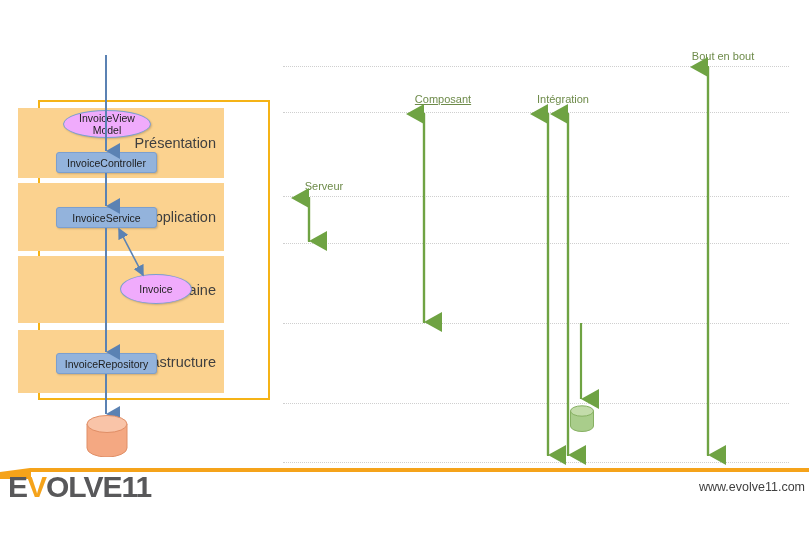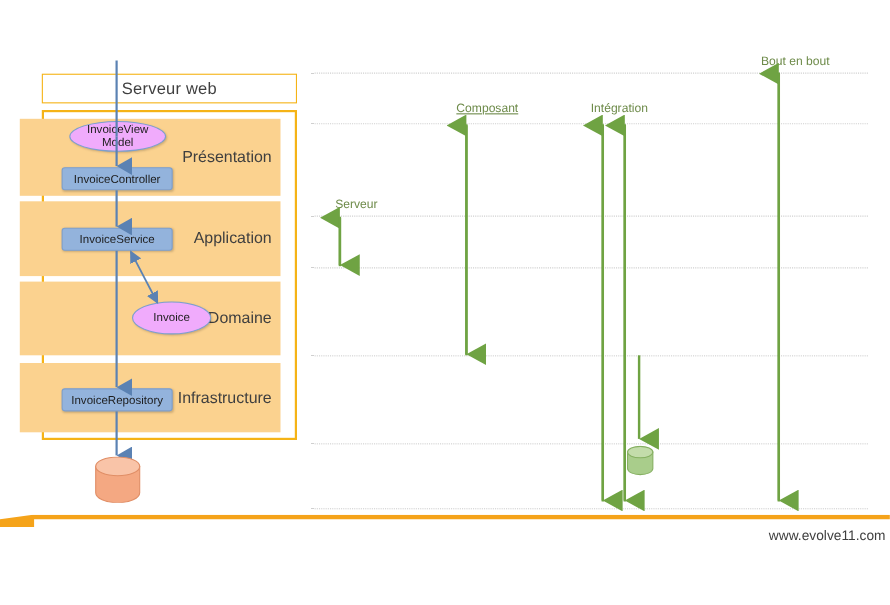--- a/index.html
+++ b/index.html
@@ -51,21 +51,21 @@
     width: 232px;
     height: 300px;
     border: 2.5px solid #F5B316;
     background: #ffffff;
     box-sizing: border-box;
   }
 
   .layer {
     position: absolute;
     left: 18px;
-    width: 237px;
+    width: 206px;
     background: #FBD28F;
     box-sizing: border-box;
     text-align: center;
   }
   .layer .layer-title {
     position: absolute;
     right: 8px;
     top: 50%;
     transform: translateY(-50%);
     font-size: 14.5px;
@@ -157,23 +157,20 @@
     top: 480px;
     font-size: 12.5px;
     color: #3f3f3f;
   }
 </style>
 </head>
 <body>
 
 <div id="slide">
 
-  <div class="server-box">
-    <span class="lbl">Serveur web</span>
-  </div>
 
   <div class="arch-frame"></div>
 
   <div id="layers-host">
       <div class="layer" style="top: 108px; height: 70px;">
         <div class="layer-title">Présentation</div>
       </div>
       <div class="node-ellipse" style="left: 63px; top: 110px; width: 88px; height: 28px;">InvoiceView Model</div>
       <div class="node-rect" style="left: 56px; top: 152px; width: 101px; height: 21px;">InvoiceController</div>
       <div class="layer" style="top: 183px; height: 68px;">
@@ -263,16 +260,19 @@
     <svg width="26" height="28" viewBox="0 0 26 28">
       <path d="M1.5,6 L1.5,21 A11.5,5.5 0 0 0 24.5,21 L24.5,6 Z" fill="#A9CD8B" stroke="#86B062" stroke-width="1"></path>
       <ellipse cx="13" cy="6" rx="11.5" ry="5.2" fill="#C3DCAA" stroke="#86B062" stroke-width="1"></ellipse>
     </svg>
   </div>
 
   <svg class="footer-rule" viewBox="0 0 809 12" preserveAspectRatio="none">
     <path d="M0,11 L0,4 L30,0 L809,0 L809,4 L31,4 L31,11 Z" fill="#F5A31A"></path>
   </svg>
 
+  <div class="logo">
+    <span class="g">E</span><span class="o">V</span><span class="g">OLVE11</span>
+  </div>
 
   <div class="site">www.evolve11.com</div>
 
 </div>
 
 </body></html>

